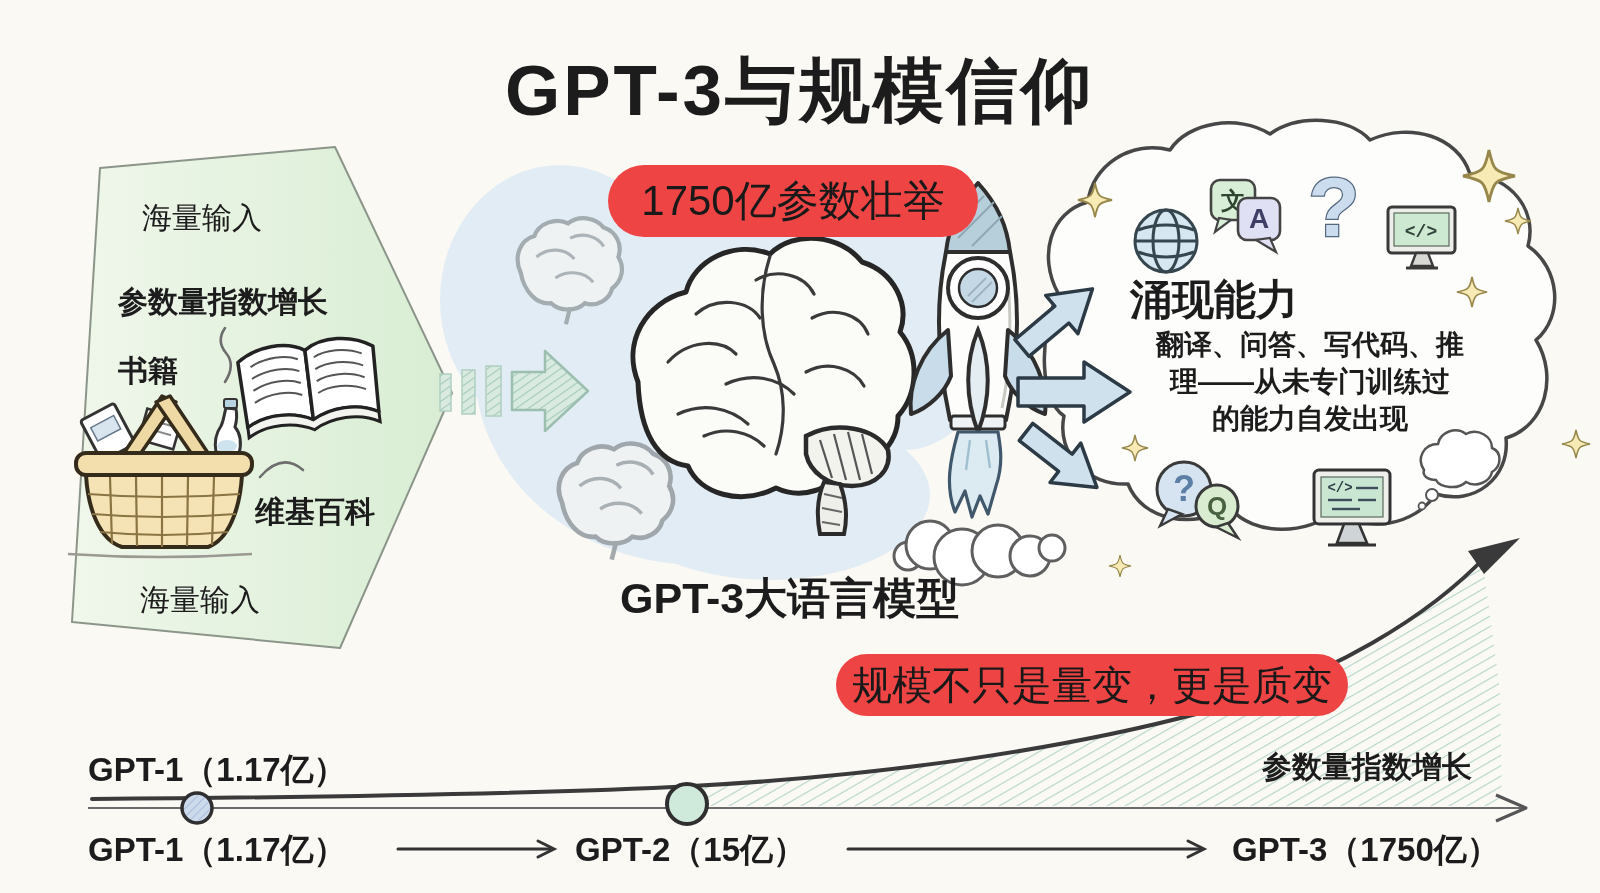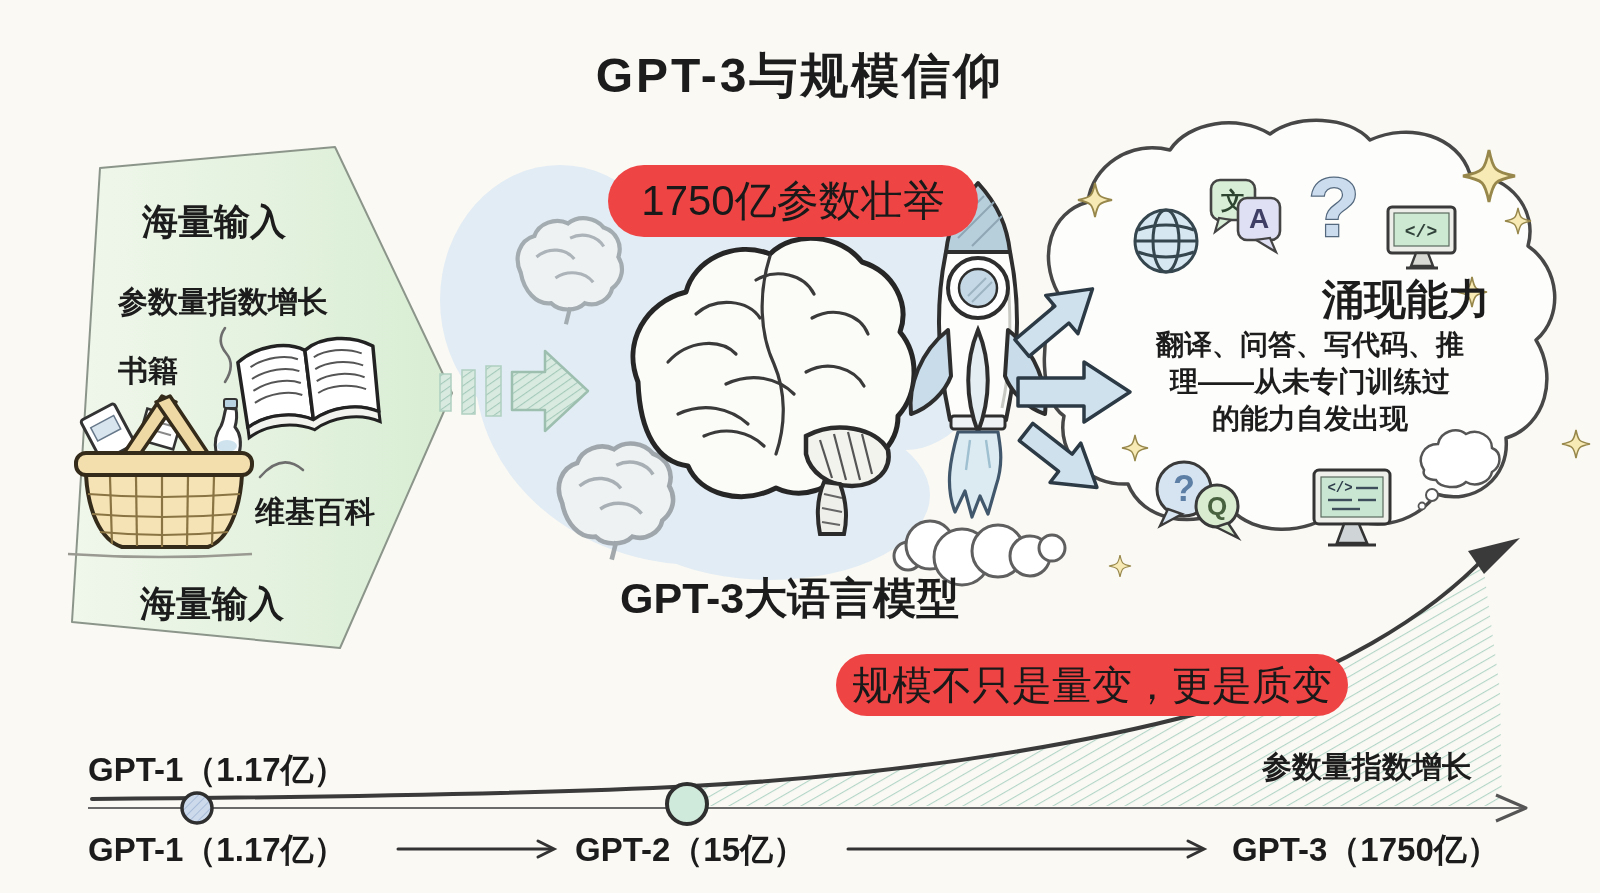--- a/index.html
+++ b/index.html
@@ -1,27 +1,27 @@
 <!DOCTYPE html>
 <html><head>
 <meta charset="utf-8">
 <style>
   html,body{margin:0;padding:0;background:#e8e8e8;}
   .stage{position:relative;width:1600px;height:893px;background:#faf9f4;overflow:hidden;
          font-family:"Liberation Sans","DejaVu Sans",sans-serif;color:#1c1c1c;}
   .abs{position:absolute;}
-  .page-title{left:0;right:0;top:44px;text-align:center;font-size:48px;font-weight:800;letter-spacing:3px;}
+  .page-title{left:0;right:0;top:44px;text-align:center;font-size:71px;font-weight:800;letter-spacing:3px;}
   .pill{background:#ef4444;border-radius:38px;font-weight:400;color:#191919;
         display:flex;align-items:center;justify-content:center;}
   .badge1{left:608px;top:165px;width:370px;height:72px;font-size:42px;}
   .banner{left:836px;top:642px;width:512px;height:62px;font-size:40px;border-radius:32px;margin-top:12px;}
-  .funnel-label{font-size:36px;font-weight:700;text-align:right;}
+  .funnel-label{font-size:30px;font-weight:400;text-align:right;}
   .funnel-item{font-size:30px;font-weight:600;}
   .model-caption{left:620px;top:570px;font-size:43px;font-weight:800;}
-  .emg-title{left:1130px;top:272px;width:360px;text-align:right;font-size:42px;font-weight:800;}
+  .emg-title{left:1130px;top:272px;width:360px;text-align:left;font-size:42px;font-weight:800;}
   .emg-line{left:1122px;width:376px;text-align:center;font-size:28px;font-weight:600;line-height:36px;}
   .tl-label{font-size:33px;font-weight:700;}
   .growth-label{left:1262px;top:747px;font-size:30px;font-weight:700;}
   svg text{font-family:"Liberation Sans","DejaVu Sans",sans-serif;}
   .mono{font-family:"Liberation Mono","DejaVu Sans Mono",monospace;}
 </style>
 </head>
 <body>
 
 <div class="stage">

